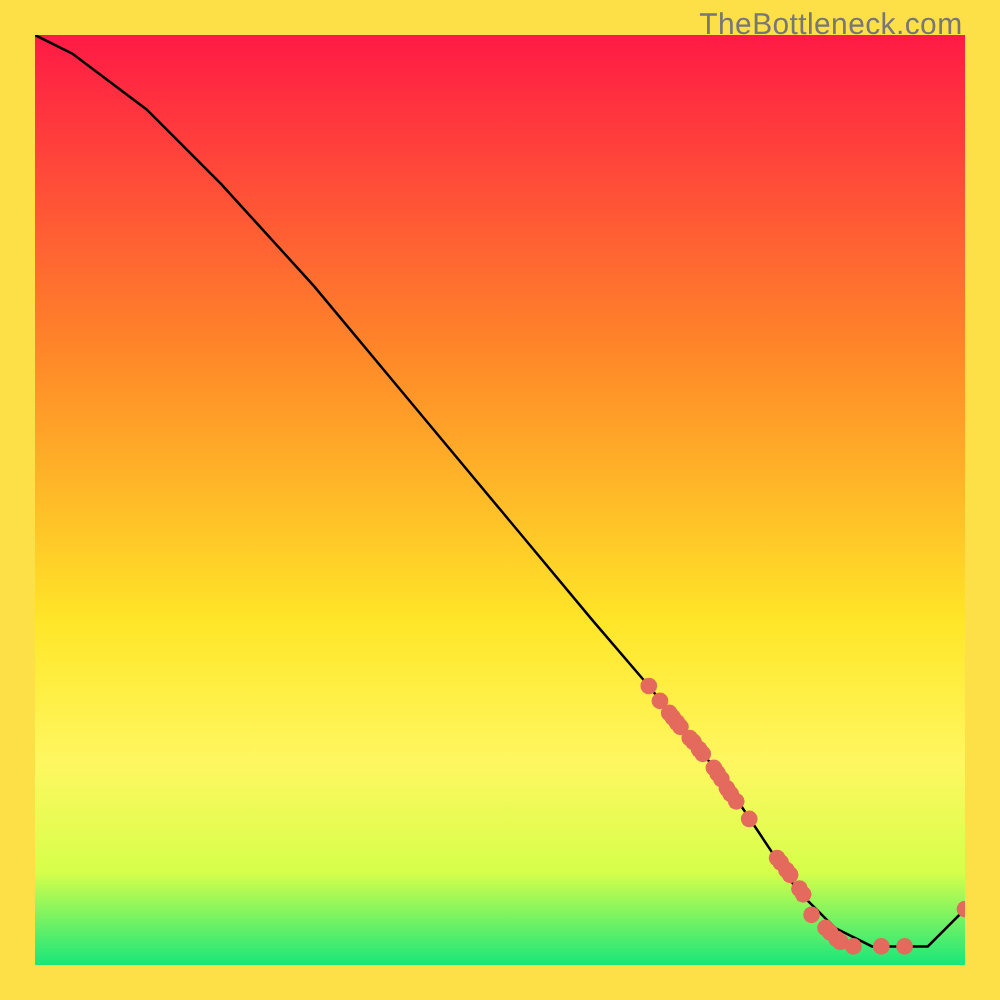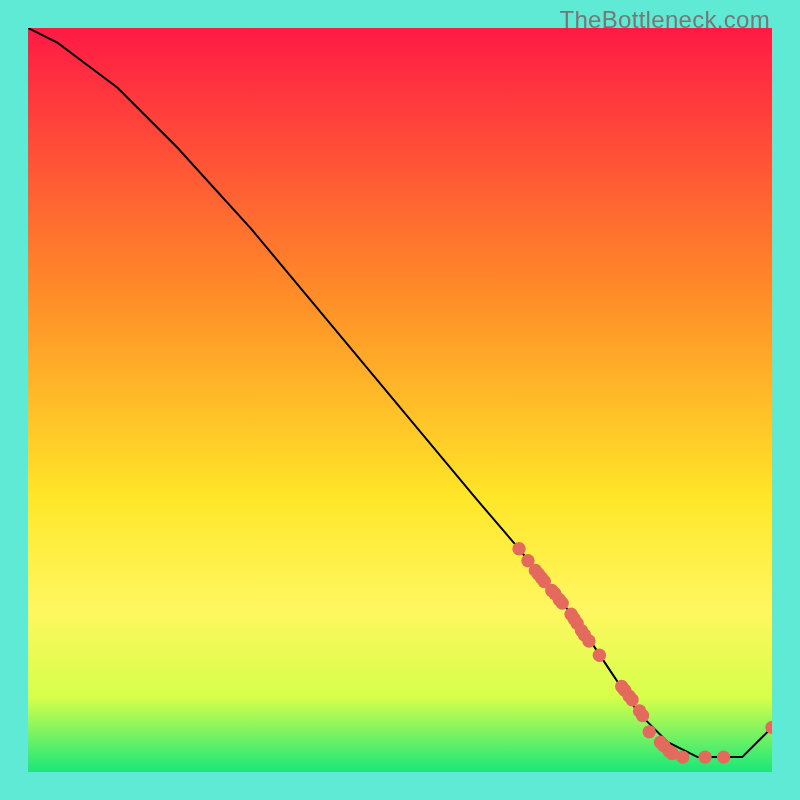--- a/index.html
+++ b/index.html
@@ -8,21 +8,21 @@
     width: 800px;
     height: 800px;
     background: #000;
     overflow: hidden;
     font-family: Arial, Helvetica, sans-serif;
   }
   .frame {
     position: relative;
     width: 800px;
     height: 800px;
-    background: #5eead4;
+    background: #fde047;
   }
   .plot-area {
     position: absolute;
     left: 28px;
     top: 28px;
     width: 744px;
     height: 744px;
     overflow: hidden;
   }
   

